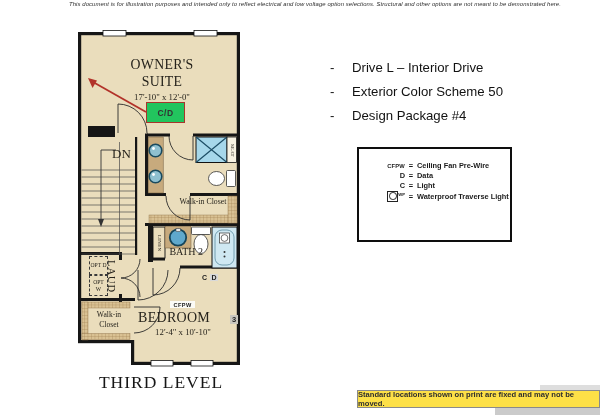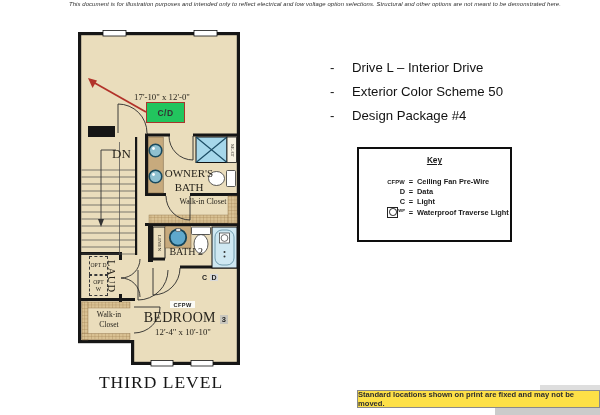--- a/index.html
+++ b/index.html
@@ -53,21 +53,21 @@
   .cd-letters .boxed{background:#d9d9d9;padding:0 1.5px;}
   .optbox{width:17px;border:1.1px dashed #3a3a3a;display:flex;align-items:center;justify-content:center;
           text-align:center;font-size:5.6px;line-height:1.15;}
   .optd{left:89px;top:256px;height:17px;}
   .optw{left:89px;top:275px;height:19px;}
   .laud{left:104px;top:257px;width:14px;height:39px;font-size:10.5px;letter-spacing:1px;}
   .closet2{left:88px;top:310px;width:42px;text-align:center;font-size:7.6px;line-height:1.3;}
   .cfpw-badge{left:170px;top:301px;background:#fbfbf6;padding:.5px 3.5px;font-size:5.6px;
               font-weight:bold;font-family:"Liberation Sans",sans-serif;letter-spacing:.4px;color:#1d1d1d;}
   .bedroom-row{left:138px;top:310px;width:90px;display:flex;align-items:baseline;
-               justify-content:flex-end;gap:4px;}
+               justify-content:flex-start;gap:20px;}
   .bedroom-name{font-size:14px;letter-spacing:.3px;}
   .bedroom-num{font-size:7.5px;font-weight:bold;background:#c9c7be;color:#222;padding:0 2px;}
   .bedroom-dims{left:136px;top:327px;width:94px;text-align:center;font-size:8.8px;}
   .level-title{left:90px;top:372px;width:142px;text-align:center;font-size:17.5px;
                letter-spacing:1px;color:#161616;}
 </style>
 </head>
 <body>
 
 <div class="page">
@@ -194,24 +194,24 @@
       <path d="M140 259 A19 19 0 0 1 121 278"></path>
       <path d="M140 297 A19 19 0 0 0 121 278"></path>
     </g>
 
     <g>
       <line x1="146" y1="112" x2="93" y2="82" stroke="#b23229" stroke-width="1.8"></line>
       <polygon points="88,78 97,80.5 92.5,88" fill="#b23229"></polygon>
     </g>
   </svg>
 
+  <div class="abs ptx suite-name">OWNER'S SUITE</div>
   <div class="abs ptx suite-dims">17'-10" x 12'-0"</div>
   <div class="abs cd-box">C/D</div>
   <div class="abs ptx dn">DN</div>
-  <div class="abs ptx bath-name">OWNER'S BATH</div>
   <div class="abs ptx vtx seat">SEAT</div>
   <div class="abs ptx closet1">Walk-in Closet</div>
   <div class="abs ptx vtx linen">LINEN</div>
   <div class="abs ptx bath2-name">BATH 2</div>
   <div class="abs cd-letters">
     <span>C</span>
     <span class="boxed">D</span>
   </div>
   <div class="abs ptx optbox optd">OPT D</div>
   <div class="abs ptx optbox optw">OPT W</div>
@@ -234,21 +234,20 @@
       <span class="opt-dash">-</span>
       <span>Exterior Color Scheme 50</span>
     </div>
     <div class="opt-row">
       <span class="opt-dash">-</span>
       <span>Design Package #4</span>
     </div>
   </div>
 
   <div class="abs key-box">
-    <div class="key-title">Key</div>
     <div class="key-rows">
       <div class="key-row">
         <span class="kcode"><span class="small">CFPW</span></span>
         <span class="keq">=</span>
         <span>Ceiling Fan Pre-Wire</span>
       </div>
       <div class="key-row">
         <span class="kcode">D</span>
         <span class="keq">=</span>
         <span>Data</span>

